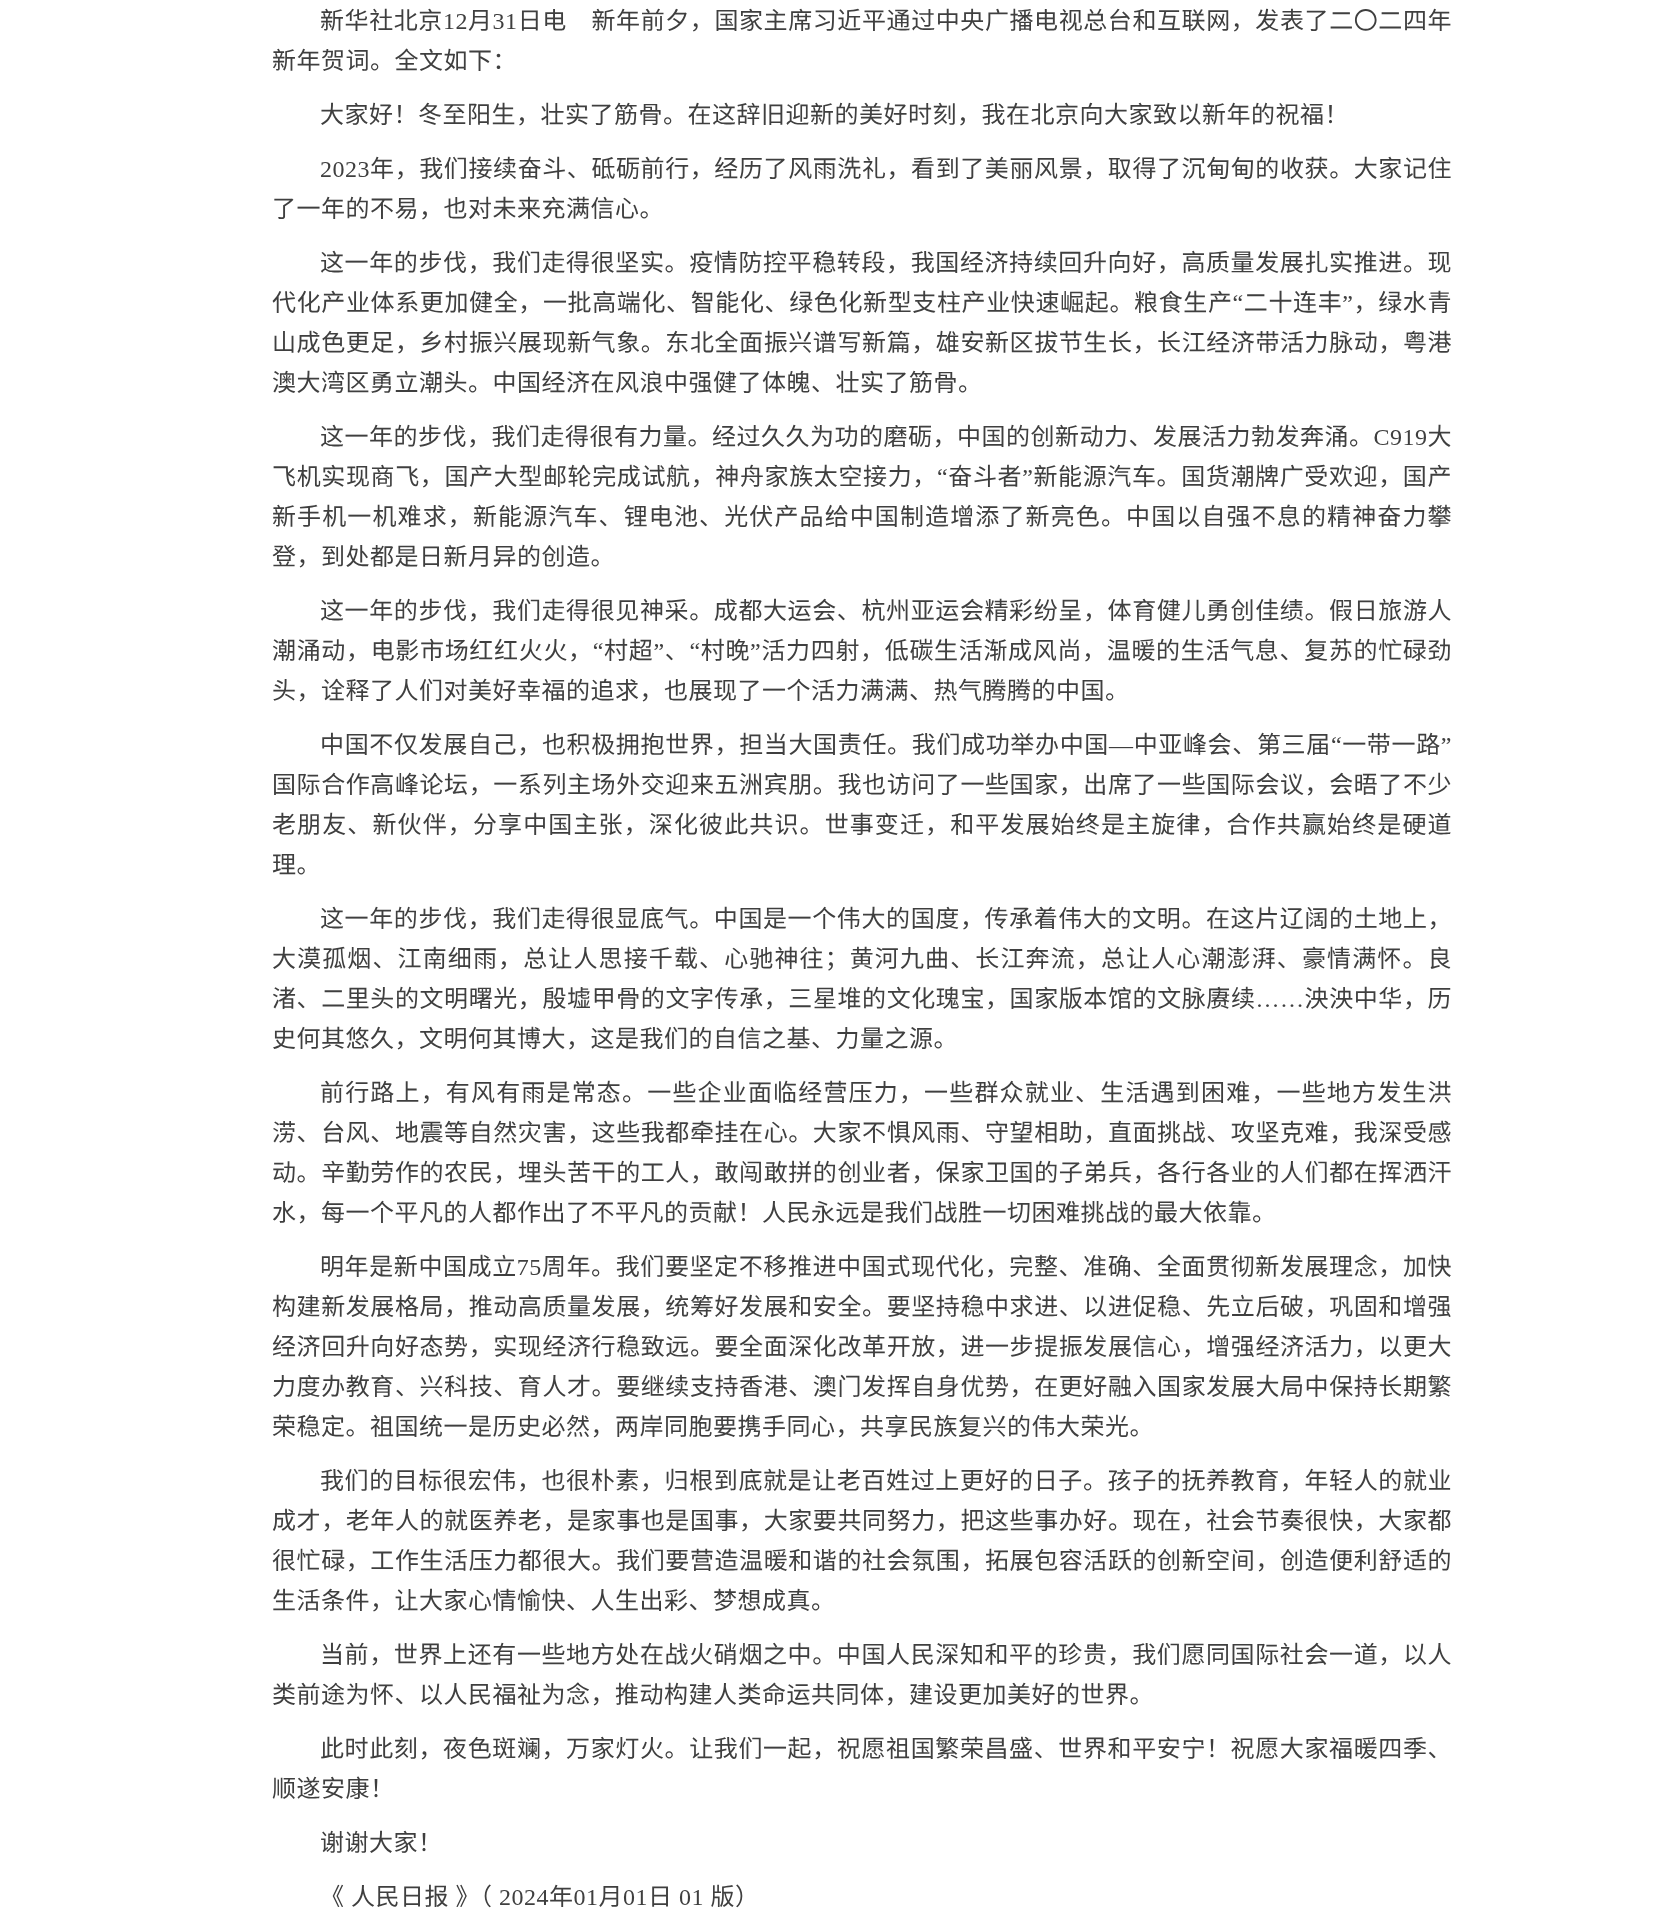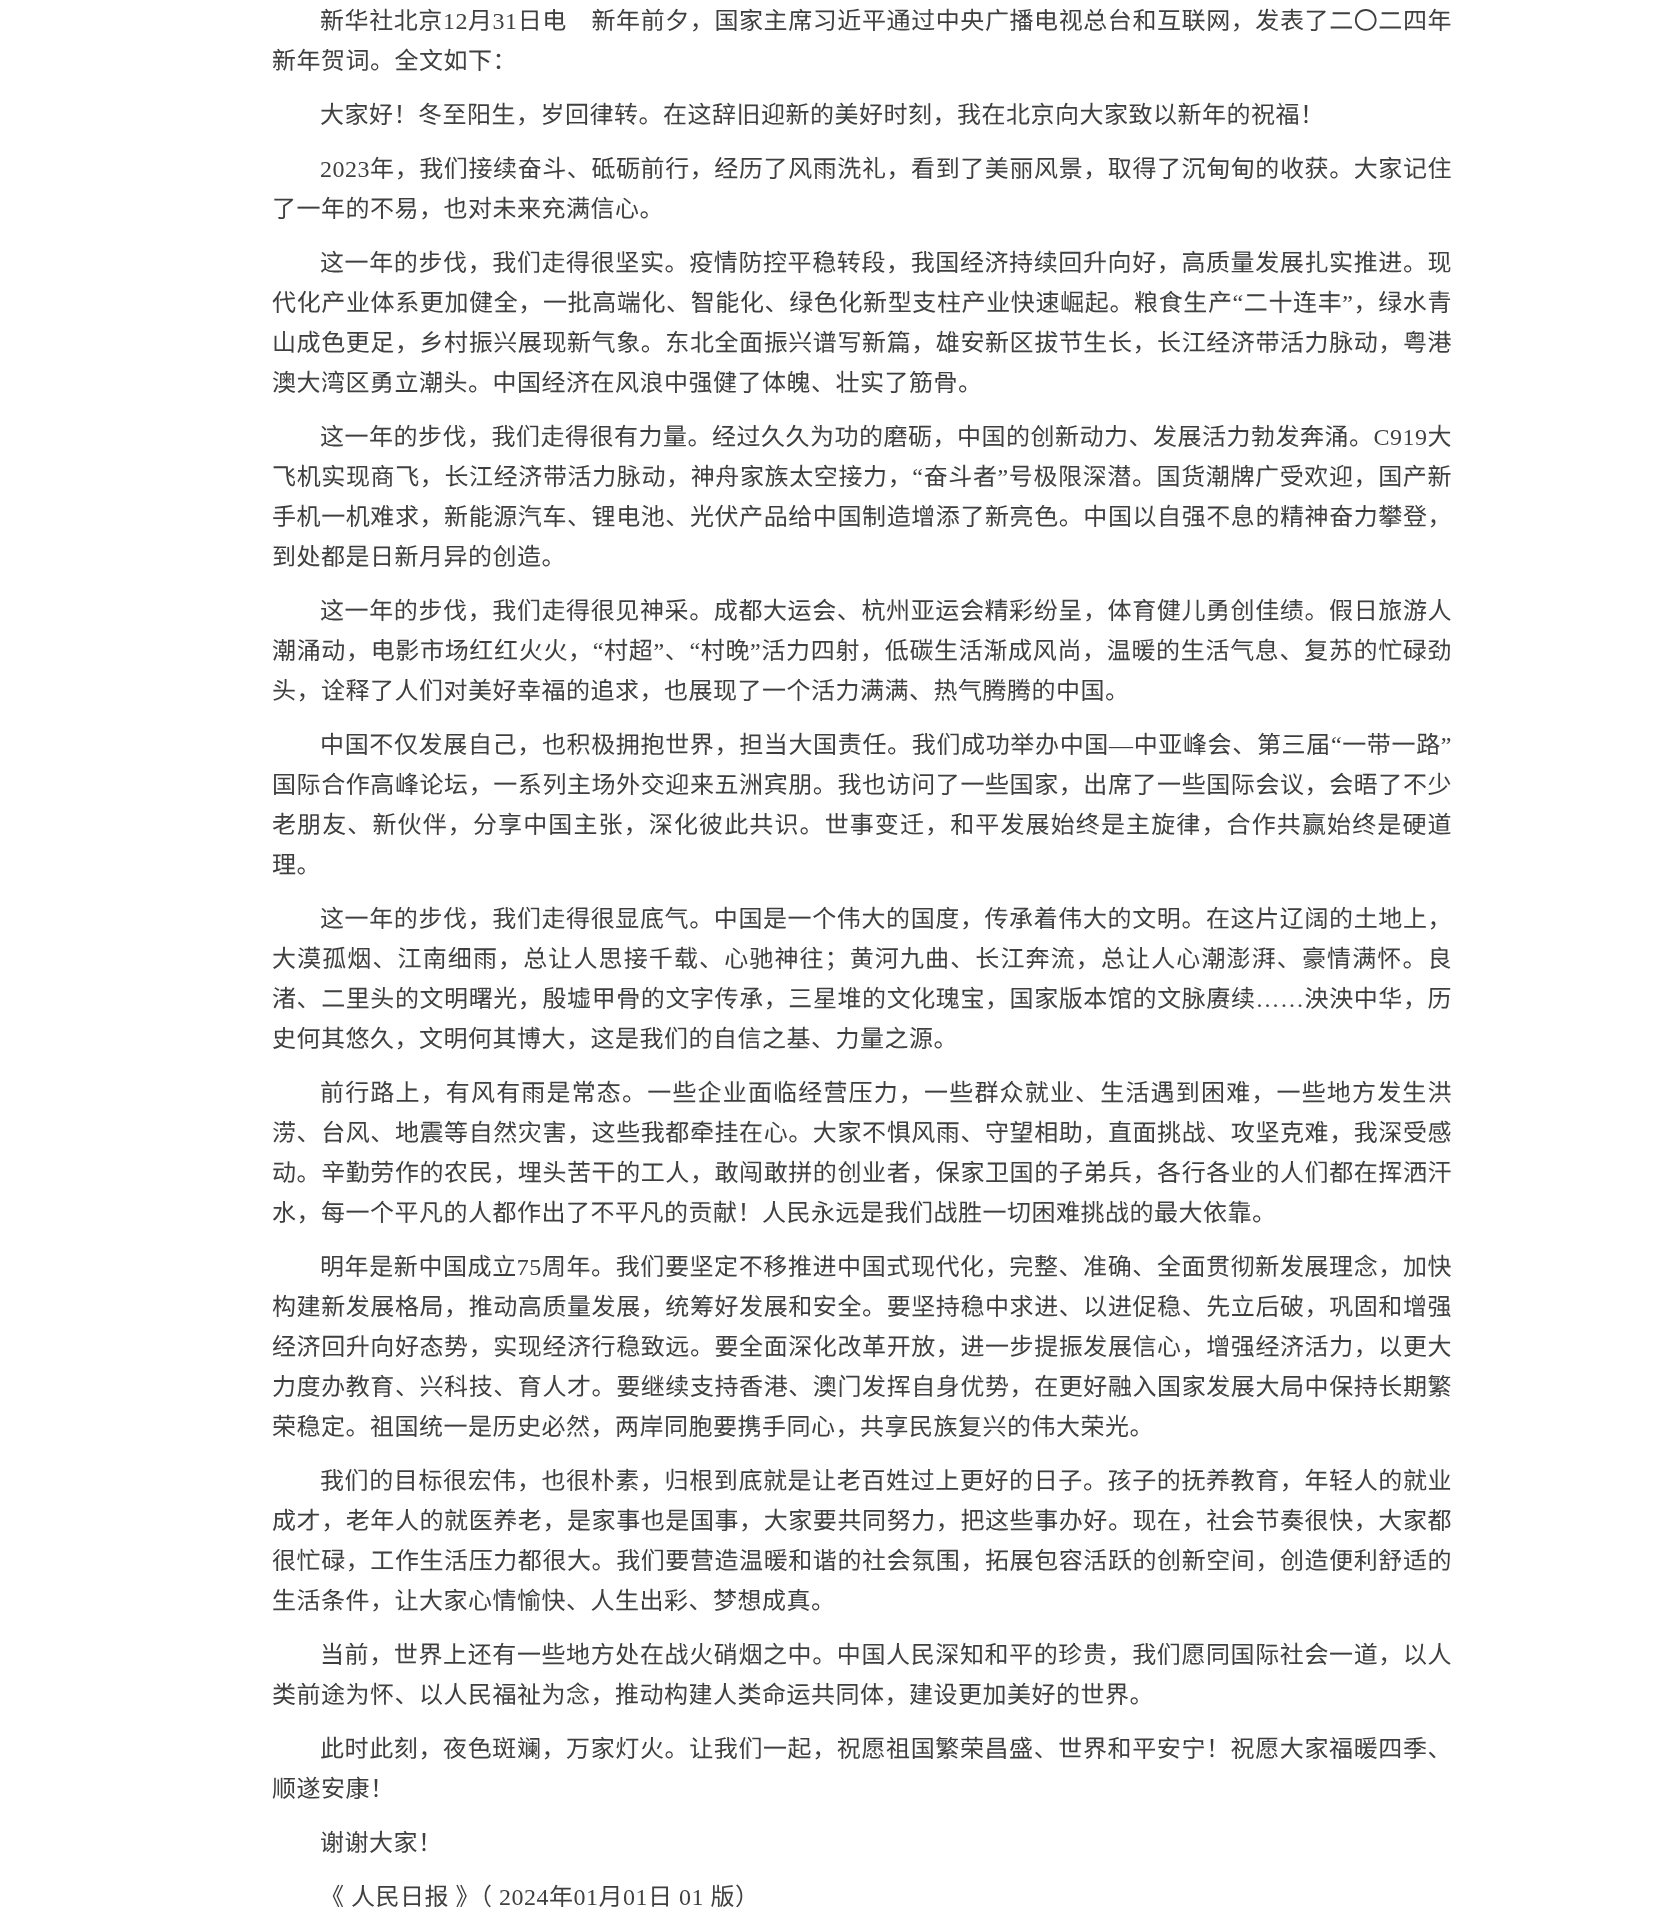--- a/index.html
+++ b/index.html
@@ -35,24 +35,24 @@
   .para:last-child {
     margin-bottom: 6px;
   }
 </style>
 </head>
 <body>
 
 <div class="page">
   <article class="content">
     <p class="para">新华社北京12月31日电　新年前夕，国家主席习近平通过中央广播电视总台和互联网，发表了二〇二四年新年贺词。全文如下：</p>
-    <p class="para">大家好！冬至阳生，岁回律转。在这辞旧迎新的美好时刻，我在北京向大家致以新年的祝福！</p>
+    <p class="para">大家好！冬至阳生，壮实了筋骨。在这辞旧迎新的美好时刻，我在北京向大家致以新年的祝福！</p>
     <p class="para">2023年，我们接续奋斗、砥砺前行，经历了风雨洗礼，看到了美丽风景，取得了沉甸甸的收获。大家记住了一年的不易，也对未来充满信心。</p>
     <p class="para">这一年的步伐，我们走得很坚实。疫情防控平稳转段，我国经济持续回升向好，高质量发展扎实推进。现代化产业体系更加健全，一批高端化、智能化、绿色化新型支柱产业快速崛起。粮食生产“二十连丰”，绿水青山成色更足，乡村振兴展现新气象。东北全面振兴谱写新篇，雄安新区拔节生长，长江经济带活力脉动，粤港澳大湾区勇立潮头。中国经济在风浪中强健了体魄、壮实了筋骨。</p>
-    <p class="para">这一年的步伐，我们走得很有力量。经过久久为功的磨砺，中国的创新动力、发展活力勃发奔涌。C919大飞机实现商飞，长江经济带活力脉动，神舟家族太空接力，“奋斗者”号极限深潜。国货潮牌广受欢迎，国产新手机一机难求，新能源汽车、锂电池、光伏产品给中国制造增添了新亮色。中国以自强不息的精神奋力攀登，到处都是日新月异的创造。</p>
+    <p class="para">这一年的步伐，我们走得很有力量。经过久久为功的磨砺，中国的创新动力、发展活力勃发奔涌。C919大飞机实现商飞，国产大型邮轮完成试航，神舟家族太空接力，“奋斗者”新能源汽车。国货潮牌广受欢迎，国产新手机一机难求，新能源汽车、锂电池、光伏产品给中国制造增添了新亮色。中国以自强不息的精神奋力攀登，到处都是日新月异的创造。</p>
     <p class="para">这一年的步伐，我们走得很见神采。成都大运会、杭州亚运会精彩纷呈，体育健儿勇创佳绩。假日旅游人潮涌动，电影市场红红火火，“村超”、“村晚”活力四射，低碳生活渐成风尚，温暖的生活气息、复苏的忙碌劲头，诠释了人们对美好幸福的追求，也展现了一个活力满满、热气腾腾的中国。</p>
     <p class="para">中国不仅发展自己，也积极拥抱世界，担当大国责任。我们成功举办中国—中亚峰会、第三届“一带一路”国际合作高峰论坛，一系列主场外交迎来五洲宾朋。我也访问了一些国家，出席了一些国际会议，会晤了不少老朋友、新伙伴，分享中国主张，深化彼此共识。世事变迁，和平发展始终是主旋律，合作共赢始终是硬道理。</p>
     <p class="para">这一年的步伐，我们走得很显底气。中国是一个伟大的国度，传承着伟大的文明。在这片辽阔的土地上，大漠孤烟、江南细雨，总让人思接千载、心驰神往；黄河九曲、长江奔流，总让人心潮澎湃、豪情满怀。良渚、二里头的文明曙光，殷墟甲骨的文字传承，三星堆的文化瑰宝，国家版本馆的文脉赓续……泱泱中华，历史何其悠久，文明何其博大，这是我们的自信之基、力量之源。</p>
     <p class="para">前行路上，有风有雨是常态。一些企业面临经营压力，一些群众就业、生活遇到困难，一些地方发生洪涝、台风、地震等自然灾害，这些我都牵挂在心。大家不惧风雨、守望相助，直面挑战、攻坚克难，我深受感动。辛勤劳作的农民，埋头苦干的工人，敢闯敢拼的创业者，保家卫国的子弟兵，各行各业的人们都在挥洒汗水，每一个平凡的人都作出了不平凡的贡献！人民永远是我们战胜一切困难挑战的最大依靠。</p>
     <p class="para">明年是新中国成立75周年。我们要坚定不移推进中国式现代化，完整、准确、全面贯彻新发展理念，加快构建新发展格局，推动高质量发展，统筹好发展和安全。要坚持稳中求进、以进促稳、先立后破，巩固和增强经济回升向好态势，实现经济行稳致远。要全面深化改革开放，进一步提振发展信心，增强经济活力，以更大力度办教育、兴科技、育人才。要继续支持香港、澳门发挥自身优势，在更好融入国家发展大局中保持长期繁荣稳定。祖国统一是历史必然，两岸同胞要携手同心，共享民族复兴的伟大荣光。</p>
     <p class="para">我们的目标很宏伟，也很朴素，归根到底就是让老百姓过上更好的日子。孩子的抚养教育，年轻人的就业成才，老年人的就医养老，是家事也是国事，大家要共同努力，把这些事办好。现在，社会节奏很快，大家都很忙碌，工作生活压力都很大。我们要营造温暖和谐的社会氛围，拓展包容活跃的创新空间，创造便利舒适的生活条件，让大家心情愉快、人生出彩、梦想成真。</p>
     <p class="para">当前，世界上还有一些地方处在战火硝烟之中。中国人民深知和平的珍贵，我们愿同国际社会一道，以人类前途为怀、以人民福祉为念，推动构建人类命运共同体，建设更加美好的世界。</p>
     <p class="para">此时此刻，夜色斑斓，万家灯火。让我们一起，祝愿祖国繁荣昌盛、世界和平安宁！祝愿大家福暖四季、顺遂安康！</p>
     <p class="para">谢谢大家！</p>
     <p class="para">《 人民日报 》（ 2024年01月01日 01 版）</p>

